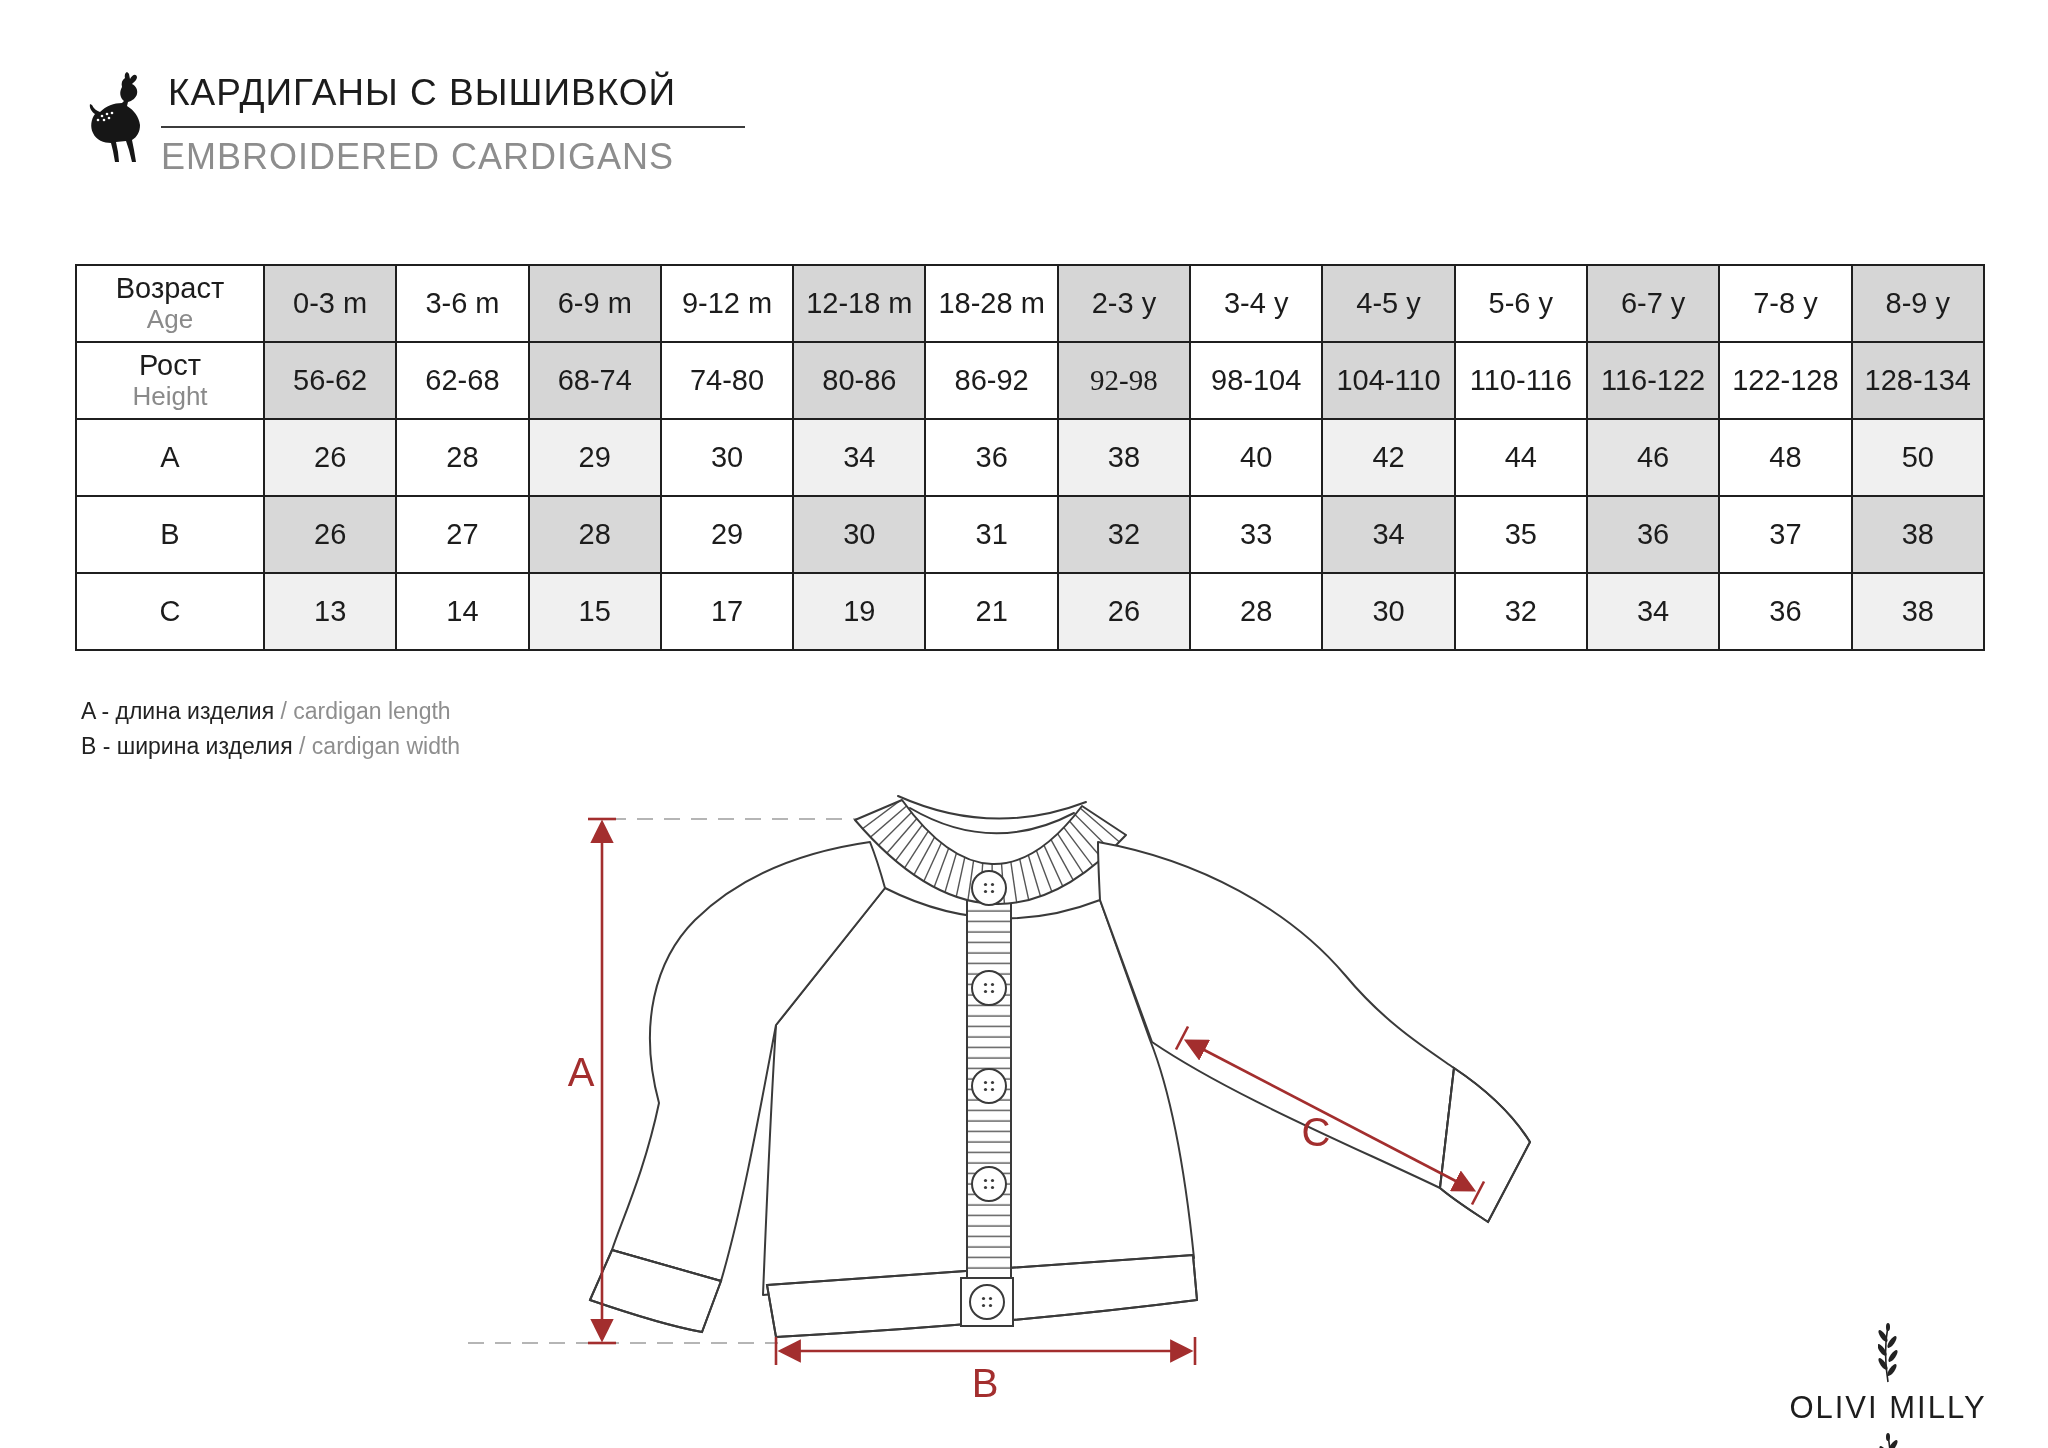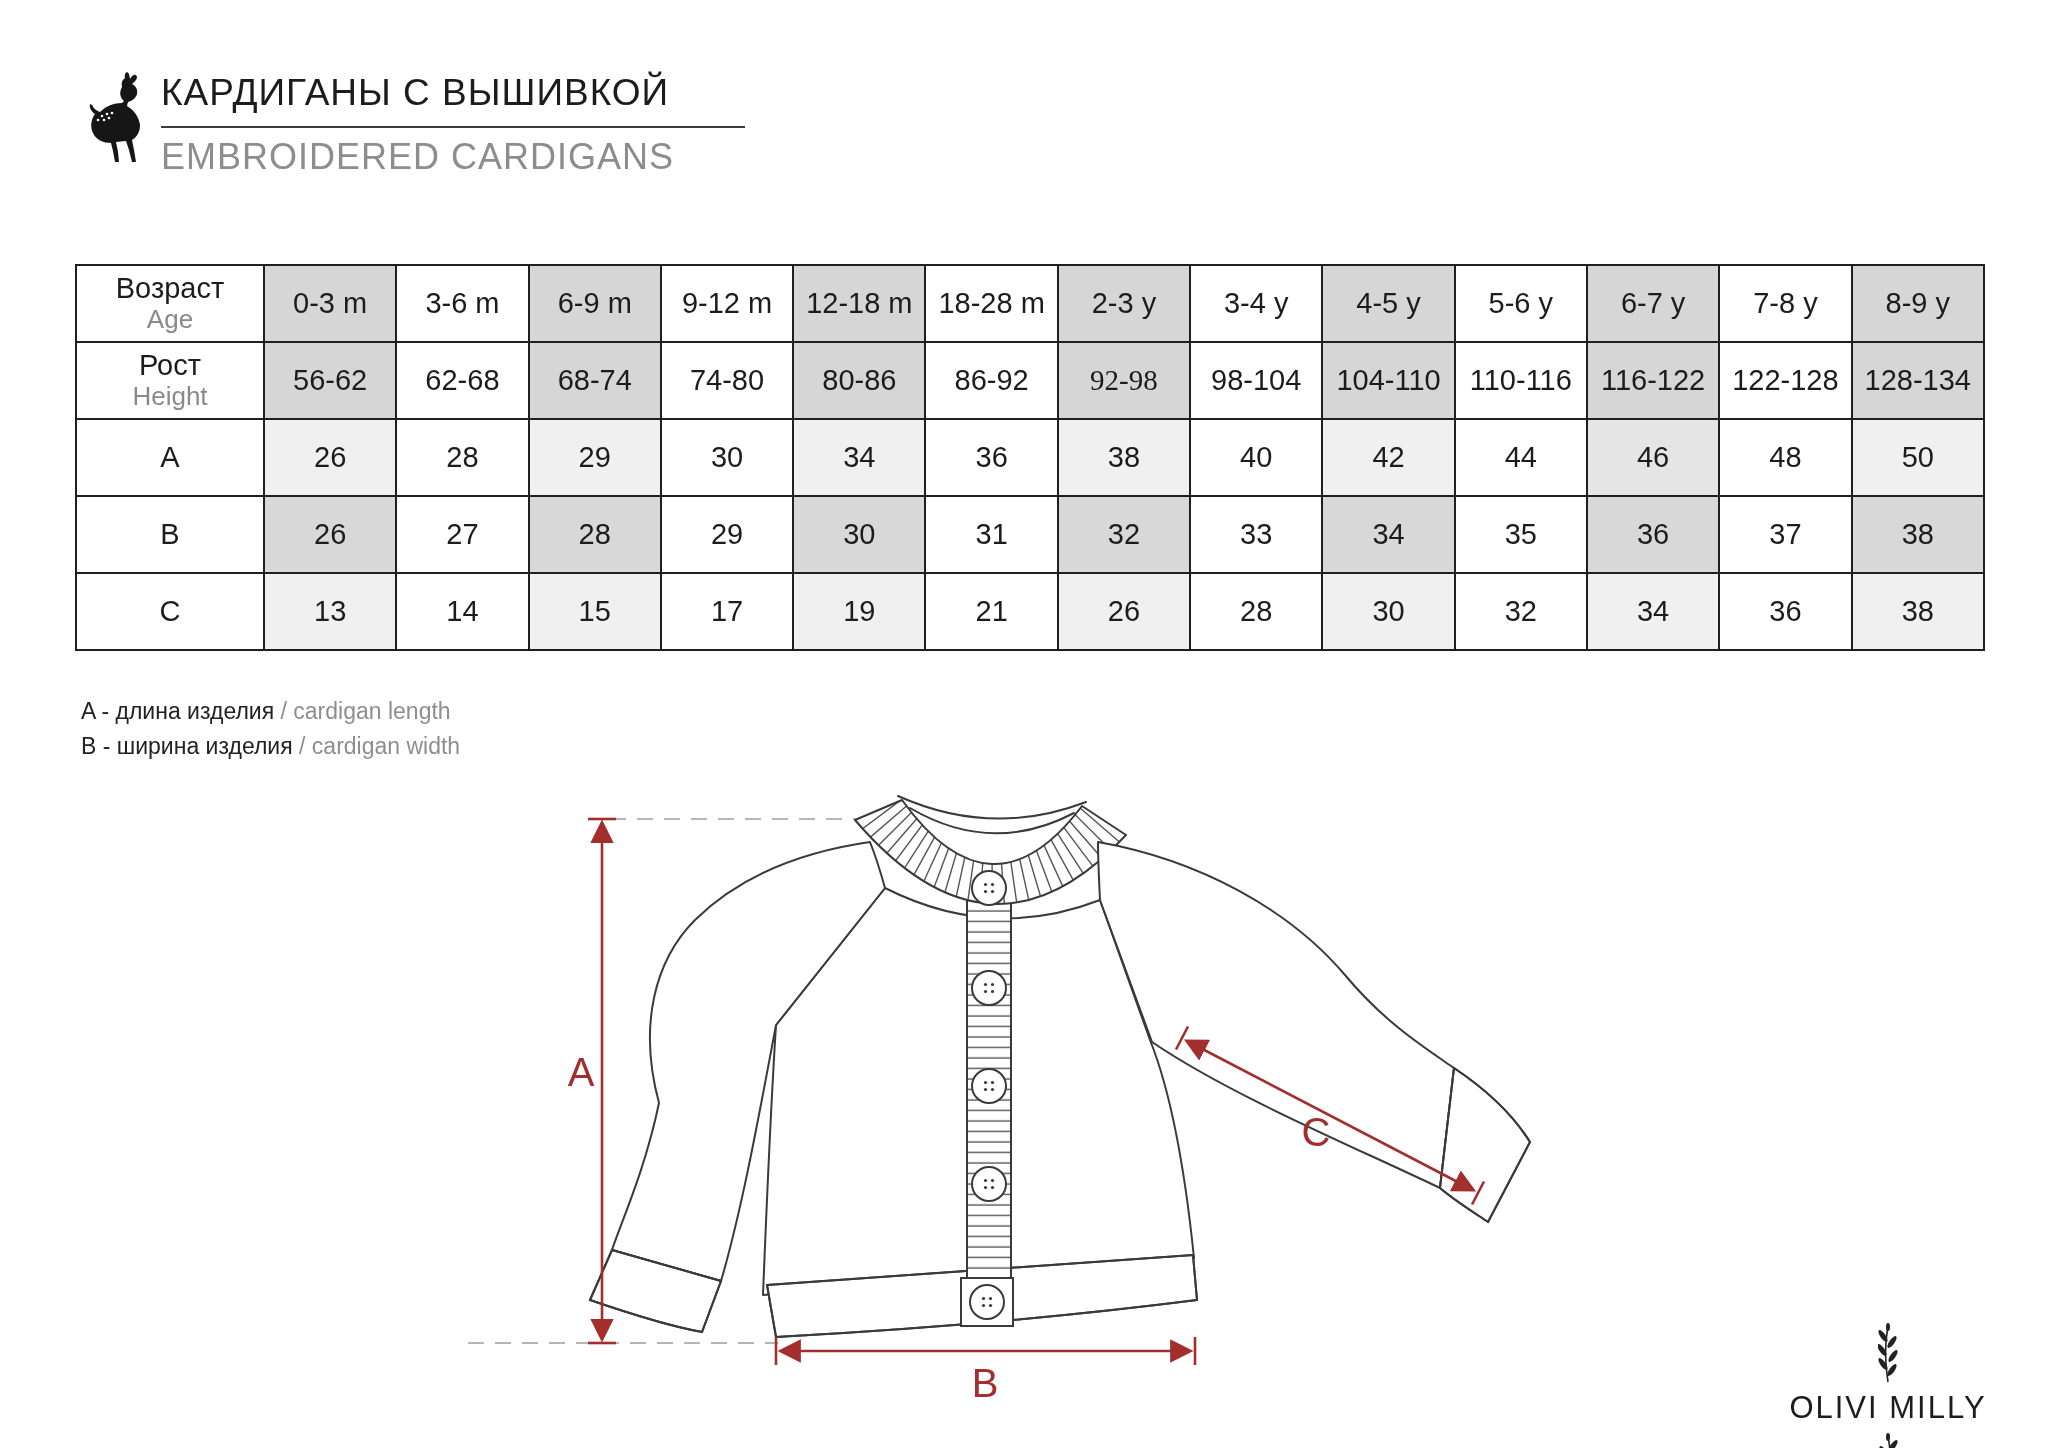--- a/index.html
+++ b/index.html
@@ -2,21 +2,21 @@
 <html style="--accent: #a32e2e;"><head>
 <meta charset="utf-8">
 <style>
   html,body{margin:0;padding:0;background:#e8e8e8;}
   .page{position:relative;width:2048px;height:1448px;background:#ffffff;margin:0 auto;
         font-family:"Liberation Sans", sans-serif;color:#1a1a1a;overflow:hidden;}
 
   
   .deer{position:absolute;left:76px;top:70px;width:80px;height:95px;}
   .titleblock{position:absolute;left:161px;top:72px;}
-  .title{font-size:37px;letter-spacing:1px;color:#1c1c1c;white-space:nowrap;}
+  .title{font-size:37px;letter-spacing:1px;color:#1c1c1c;white-space:nowrap;margin-left:7px;}
   .title-rule{width:584px;border:none;border-top:2px solid #3c3c3c;margin:12px 0 8px 0;}
   .subtitle{font-size:36px;letter-spacing:1px;color:#8d8d8d;white-space:nowrap;}
 
   
   .tablewrap{position:absolute;left:75px;top:264px;}
   table.size{border-collapse:collapse;table-layout:fixed;width:1910px;border-radius:16px;}
   table.size td{border:2px solid #1f1f1f;text-align:center;vertical-align:middle;
                 height:75px;font-size:29px;color:#1c1c1c;padding:0;overflow:hidden;}
   table.size td.rowhead{width:186px;background:#fff;}
   .rh-main{font-size:29px;color:#1c1c1c;line-height:1.1;}

